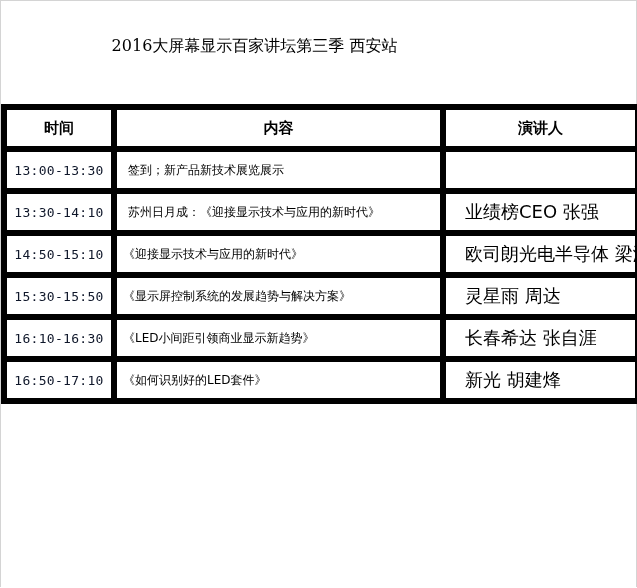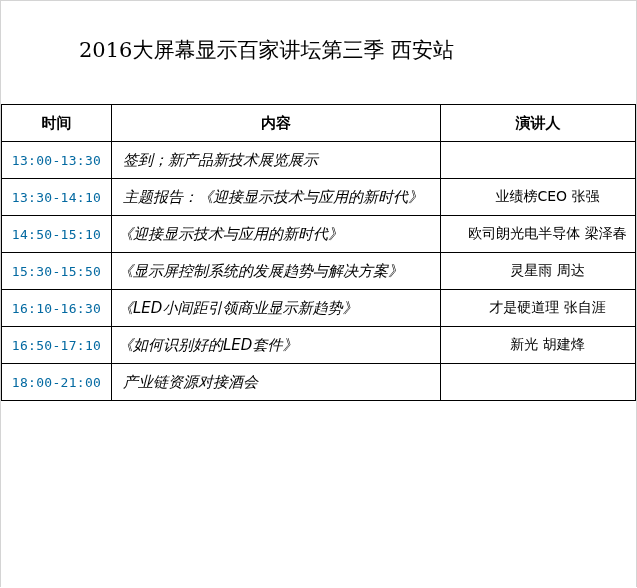--- a/index.html
+++ b/index.html
@@ -1,28 +1,28 @@
 <!DOCTYPE html>
 <html><head>
   <meta charset="utf-8">
   <style>
     html, body { margin: 0; padding: 0; background: #ffffff; }
     body { width: 637px; height: 588px; position: relative; overflow: hidden; font-family: "DejaVu Sans", sans-serif; color: #000; }
     .frame { position: absolute; left: 0; top: 0; width: 635px; height: 586px; border: 1px solid #d4d4d4; border-bottom: none; }
-    .title { position: absolute; left: 12px; top: 36px; width: 509px; text-align: center; font-family: "DejaVu Serif", serif; font-size: 21px; letter-spacing: 0px; }
+    .title { position: absolute; left: 0; top: 36px; width: 509px; text-align: center; font-family: "DejaVu Serif", serif; font-size: 16px; letter-spacing: 0px; }
     table { position: absolute; left: 1px; top: 104px; border-collapse: collapse; table-layout: fixed; width: 634px; }
-    td, th { border: 1px solid #000000; padding: 0; height: 36px; vertical-align: middle; white-space: nowrap; overflow: hidden; }
+    td, th { border: 6px solid #000000; padding: 0; height: 36px; vertical-align: middle; white-space: nowrap; overflow: hidden; }
     th { font-weight: bold; font-size: 15px; text-align: center; height: 36px; }
     col.c-time { width: 110px; }
     col.c-content { width: 329px; }
     col.c-speaker { width: 195px; }
-    td.time { text-align: center; font-family: "DejaVu Sans Mono", monospace; font-size: 13px; letter-spacing: 0.3px; color: #0369a1; }
-    td.content { font-size: 15px; padding-left: 6px; font-style: italic; }
+    td.time { text-align: center; font-family: "DejaVu Sans Mono", monospace; font-size: 13px; letter-spacing: 0.3px; color: #0f172a; }
+    td.content { font-size: 12px; padding-left: 6px; }
     td.content.indent { padding-left: 11px; }
-    td.speaker { font-size: 14px; padding-left: 19px; text-align: center; }
+    td.speaker { font-size: 18px; padding-left: 19px; }
   </style>
 </head>
 <body>
 
 <div class="frame"></div>
 
 <div class="title">2016大屏幕显示百家讲坛第三季  西安站</div>
 
 <table>
   <colgroup>
@@ -38,42 +38,37 @@
     </tr>
   </thead>
   <tbody>
     <tr>
       <td class="time">13:00-13:30</td>
       <td class="content indent">签到；新产品新技术展览展示</td>
       <td class="speaker"></td>
     </tr>
     <tr>
       <td class="time">13:30-14:10</td>
-      <td class="content indent">主题报告：《迎接显示技术与应用的新时代》</td>
+      <td class="content indent">苏州日月成：《迎接显示技术与应用的新时代》</td>
       <td class="speaker">业绩榜CEO 张强</td>
     </tr>
     <tr>
       <td class="time">14:50-15:10</td>
       <td class="content">《迎接显示技术与应用的新时代》</td>
       <td class="speaker">欧司朗光电半导体 梁泽春</td>
     </tr>
     <tr>
       <td class="time">15:30-15:50</td>
       <td class="content">《显示屏控制系统的发展趋势与解决方案》</td>
       <td class="speaker">灵星雨 周达</td>
     </tr>
     <tr>
       <td class="time">16:10-16:30</td>
       <td class="content">《LED小间距引领商业显示新趋势》</td>
-      <td class="speaker">才是硬道理 张自涯</td>
+      <td class="speaker">长春希达 张自涯</td>
     </tr>
     <tr>
       <td class="time">16:50-17:10</td>
       <td class="content">《如何识别好的LED套件》</td>
       <td class="speaker">新光 胡建烽</td>
     </tr>
-    <tr>
-      <td class="time">18:00-21:00</td>
-      <td class="content indent">产业链资源对接酒会</td>
-      <td class="speaker"></td>
-    </tr>
   </tbody>
 </table>
 
 </body></html>

